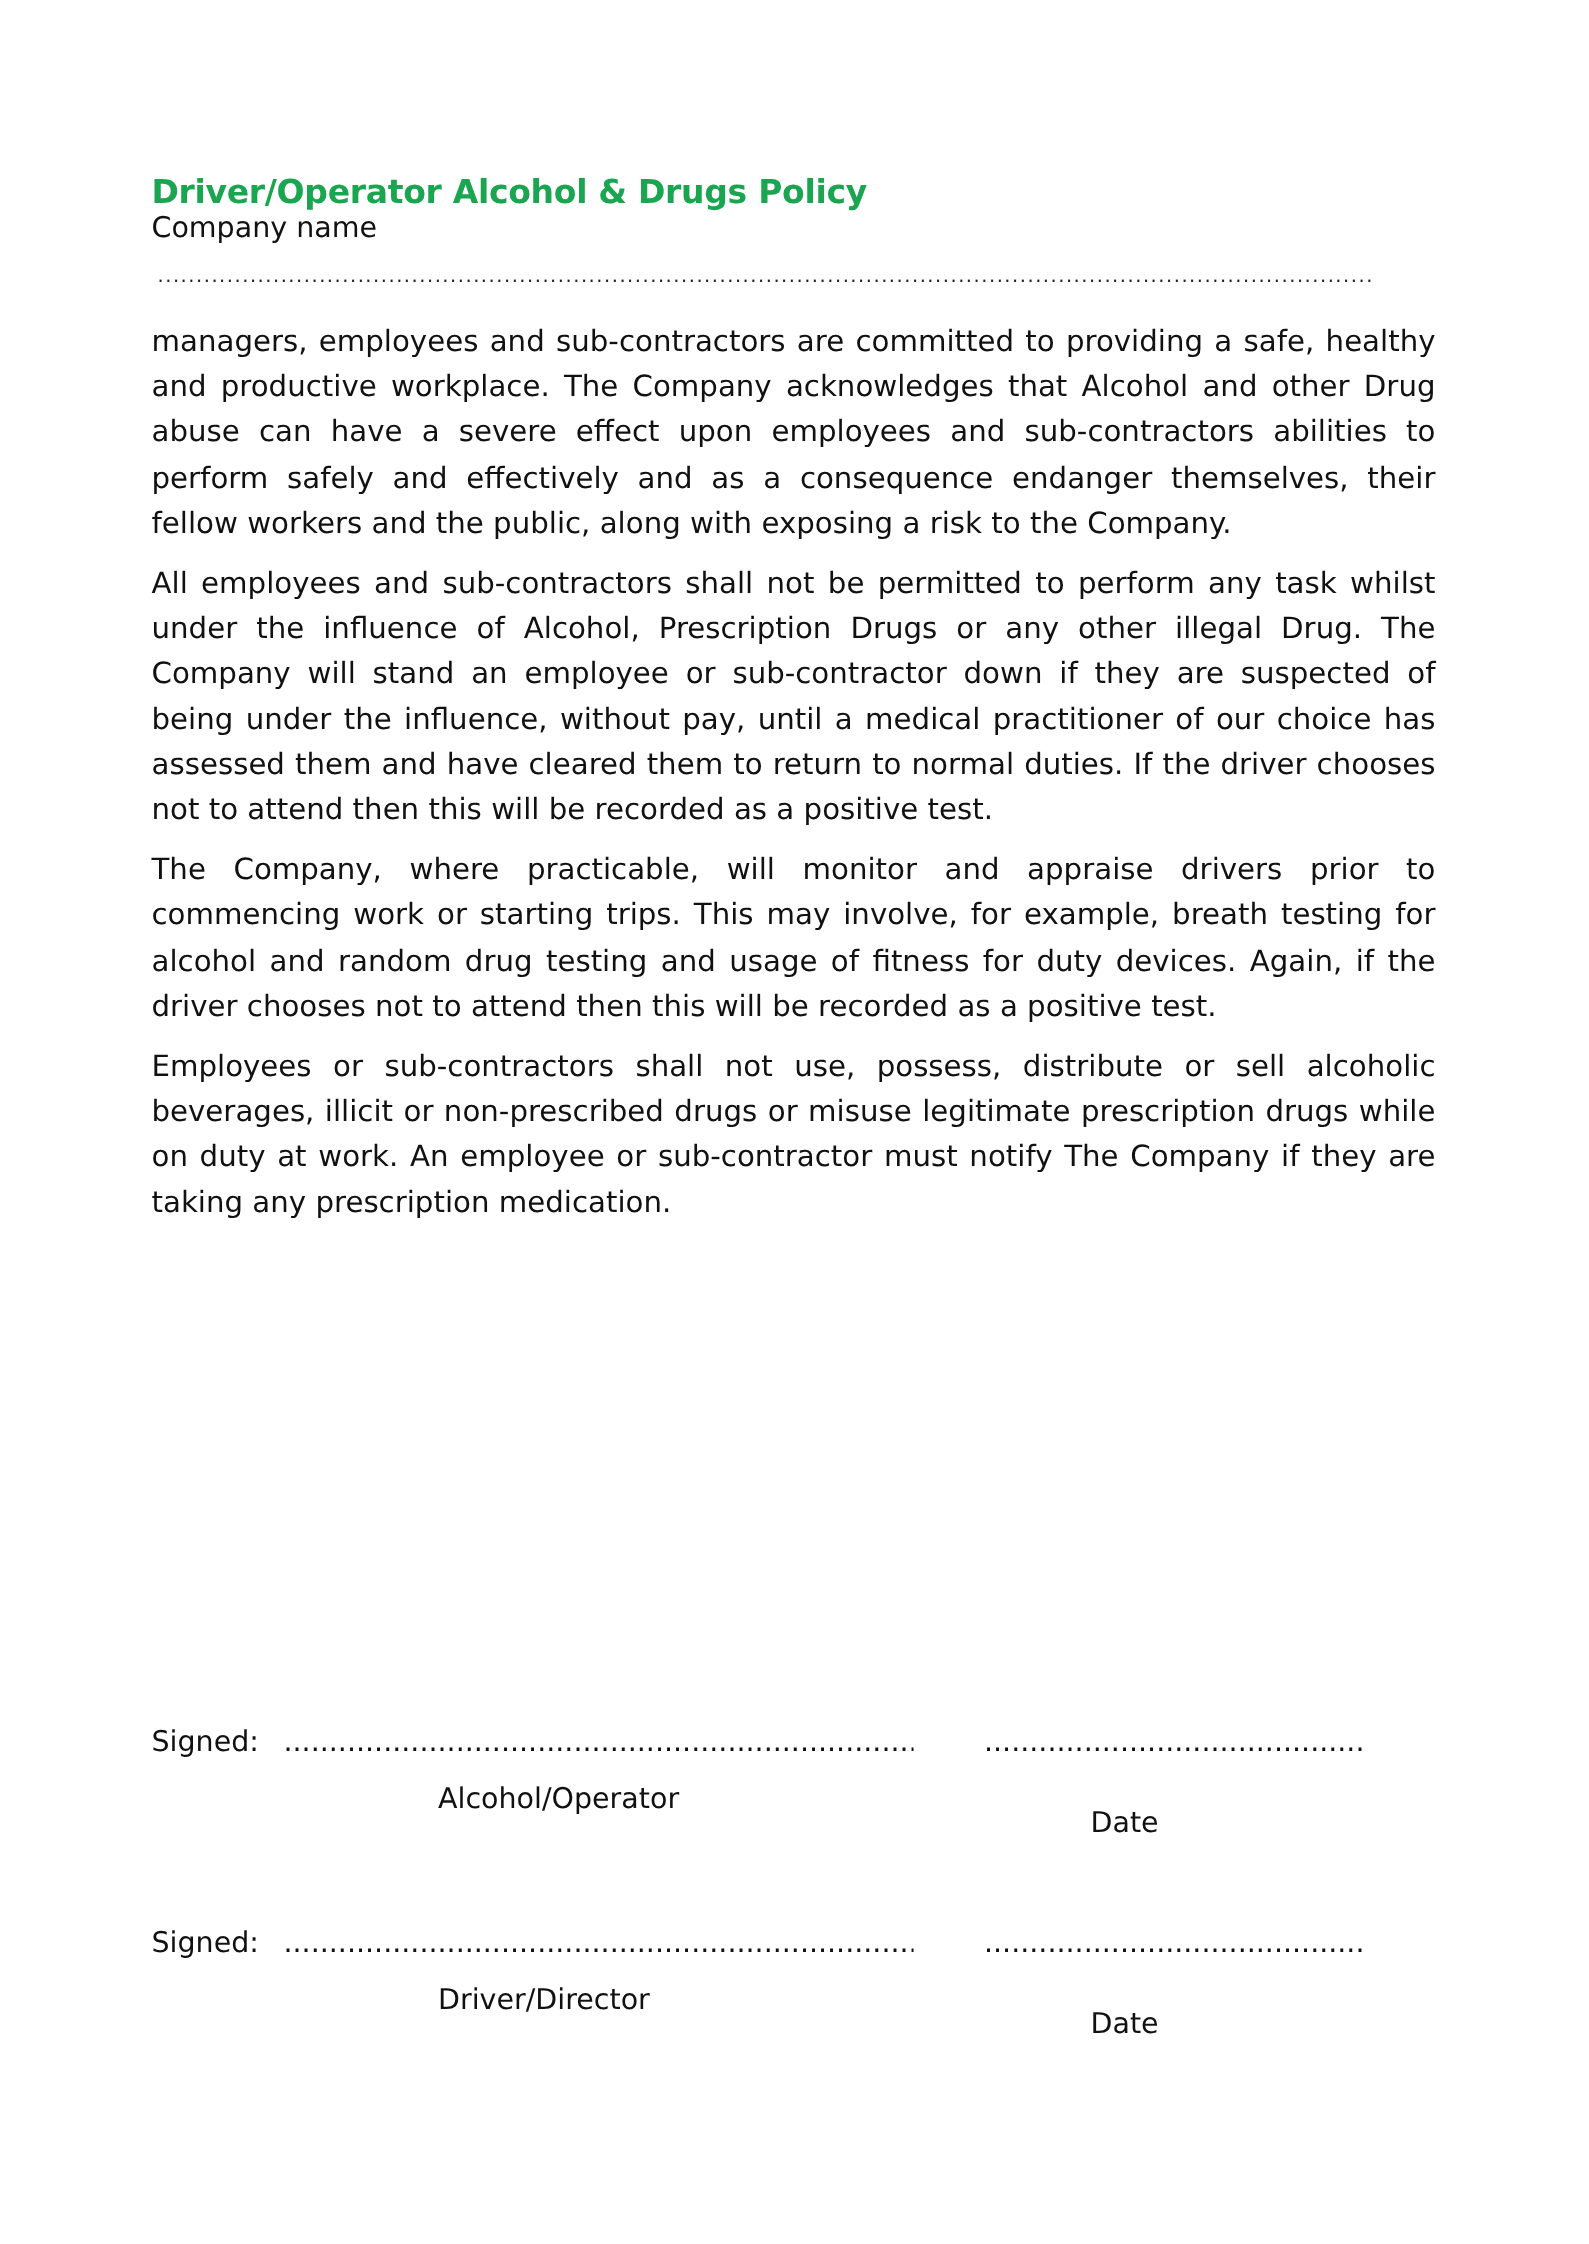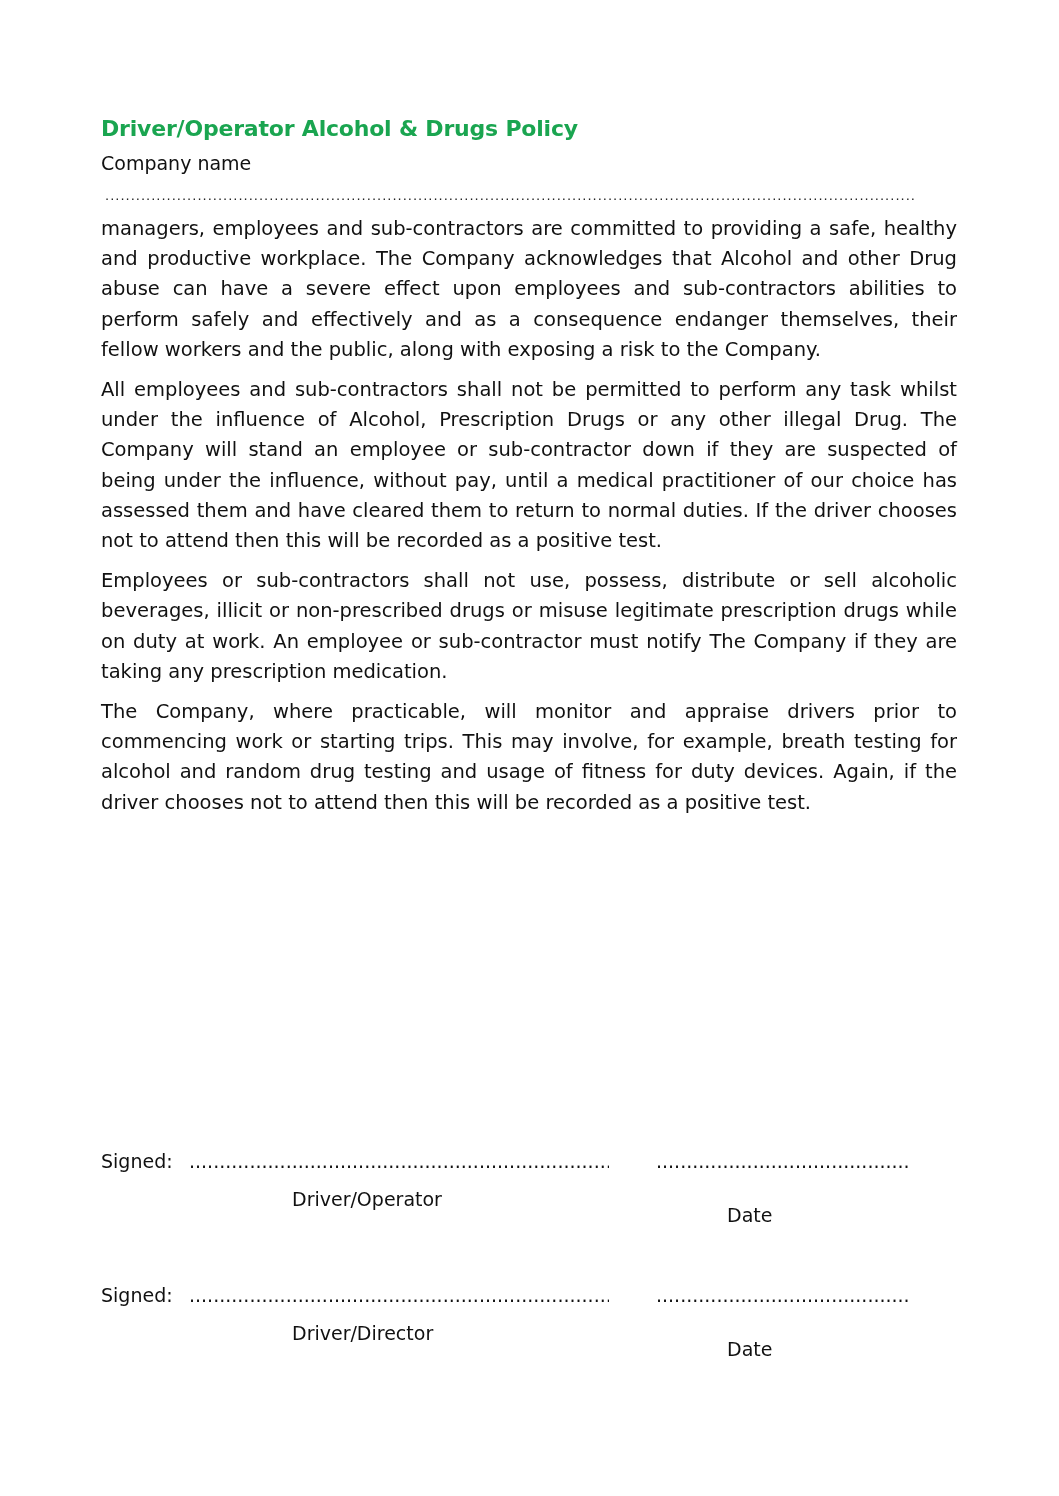--- a/index.html
+++ b/index.html
@@ -1,52 +1,52 @@
 <!DOCTYPE html>
 <html><head>
 <meta charset="utf-8">
 <style>
   html, body { margin: 0; padding: 0; background: #ffffff; }
   body { width: 1059px; height: 1496px; position: relative; overflow: hidden;
          font-family: "DejaVu Sans", sans-serif; color: #111; }
   .page { position: absolute; left: 101px; top: 112px; width: 856px; }
   .title { color: #1aa550; font-weight: bold; font-size: 22px; margin: 4px 0 0 0; letter-spacing: -0.2px; }
-  .company { font-size: 19px; margin-top: 11px; }
+  .company { font-size: 19px; margin-top: 0; }
   .dots-line { margin-top: 14px; margin-left: 4px; width: 820px; height: 20px; overflow: hidden;
                white-space: nowrap; font-size: 13px; letter-spacing: 1px; color: #222; }
   .para { font-size: 19.5px; line-height: 30.2px; text-align: justify; margin: 0 0 10px 0; }
-  .para.first { margin-top: 6px; }
+  .para.first { margin-top: 16px; }
   .sig-block { position: absolute; left: 101px; width: 856px; font-size: 19px; }
   .sig-row { position: relative; height: 30px; }
   .sig-label { position: absolute; left: 0; top: 0; }
   .sig-line { position: absolute; left: 88px; top: 0; width: 420px; overflow: hidden; white-space: nowrap; }
   .date-line { position: absolute; left: 555px; top: 0; width: 252px; overflow: hidden; white-space: nowrap; }
   .role { position: absolute; left: 191px; top: 38px; }
   .date-caption { position: absolute; left: 626px; top: 38px; margin-top: 16px; }
 </style>
 </head>
 <body>
 
 <div class="page">
   <div class="title">Driver/Operator Alcohol &amp; Drugs Policy</div>
   <div class="company">Company name</div>
   <div class="dots-line">..............................................................................................................................................................</div>
 
   <p class="para first">managers, employees and sub-contractors are committed to providing a safe, healthy and productive workplace.  The Company acknowledges that Alcohol and other Drug abuse can have a severe effect upon employees and sub-contractors abilities to perform safely and effectively and as a consequence endanger themselves, their fellow workers and the public, along with exposing a risk to the Company.</p>
   <p class="para">All employees and sub-contractors shall not be permitted to perform any task whilst under the influence of Alcohol, Prescription Drugs or any other illegal Drug.  The Company will stand an employee or sub-contractor down if they are suspected of being under the influence, without pay, until a medical practitioner of our choice has assessed them and have cleared them to return to normal duties.  If the driver chooses not to attend then this will be recorded as a positive test.</p>
+  <p class="para">The Company, where practicable, will monitor and appraise drivers prior to commencing work or starting trips.  This may involve, for example, breath testing for alcohol and random drug testing and usage of fitness for duty devices.  Again, if the driver chooses not to attend then this will be recorded as a positive test.</p>
   <p class="para">Employees or sub-contractors shall not use, possess, distribute or sell alcoholic beverages, illicit or non-prescribed drugs or misuse legitimate prescription drugs while on duty at work.  An employee or sub-contractor must notify The Company if they are taking any prescription medication.</p>
-  <p class="para">The Company, where practicable, will monitor and appraise drivers prior to commencing work or starting trips.  This may involve, for example, breath testing for alcohol and random drug testing and usage of fitness for duty devices.  Again, if the driver chooses not to attend then this will be recorded as a positive test.</p>
 </div>
 
 <div class="sig-block" style="top:1150px;">
   <div class="sig-row">
     <span class="sig-label">Signed:</span>
     <span class="sig-line">..................................................................................................</span>
     <span class="date-line">..............................................................</span>
-    <span class="role">Driver/Operator</span>
+    <span class="role">Alcohol/Operator</span>
     <span class="date-caption">Date</span>
   </div>
 </div>
 
 <div class="sig-block" style="top:1284px;">
   <div class="sig-row">
     <span class="sig-label">Signed:</span>
     <span class="sig-line">..................................................................................................</span>
     <span class="date-line">..............................................................</span>
     <span class="role">Driver/Director</span>

